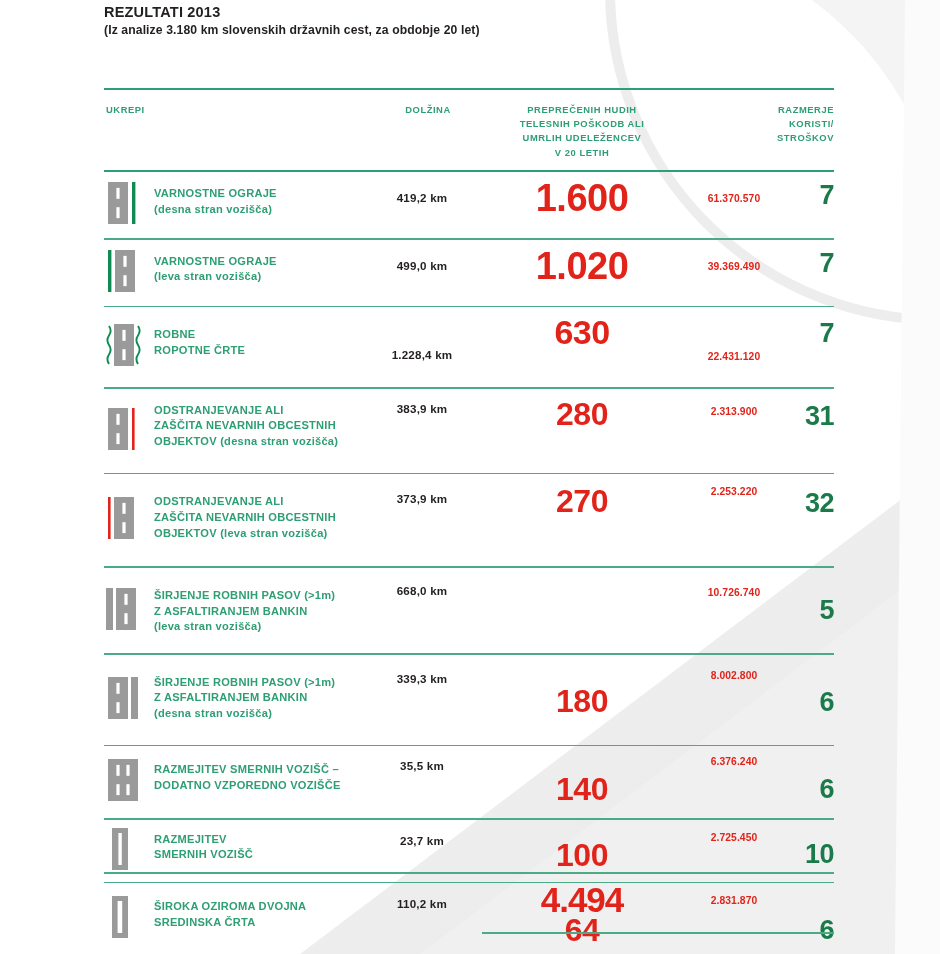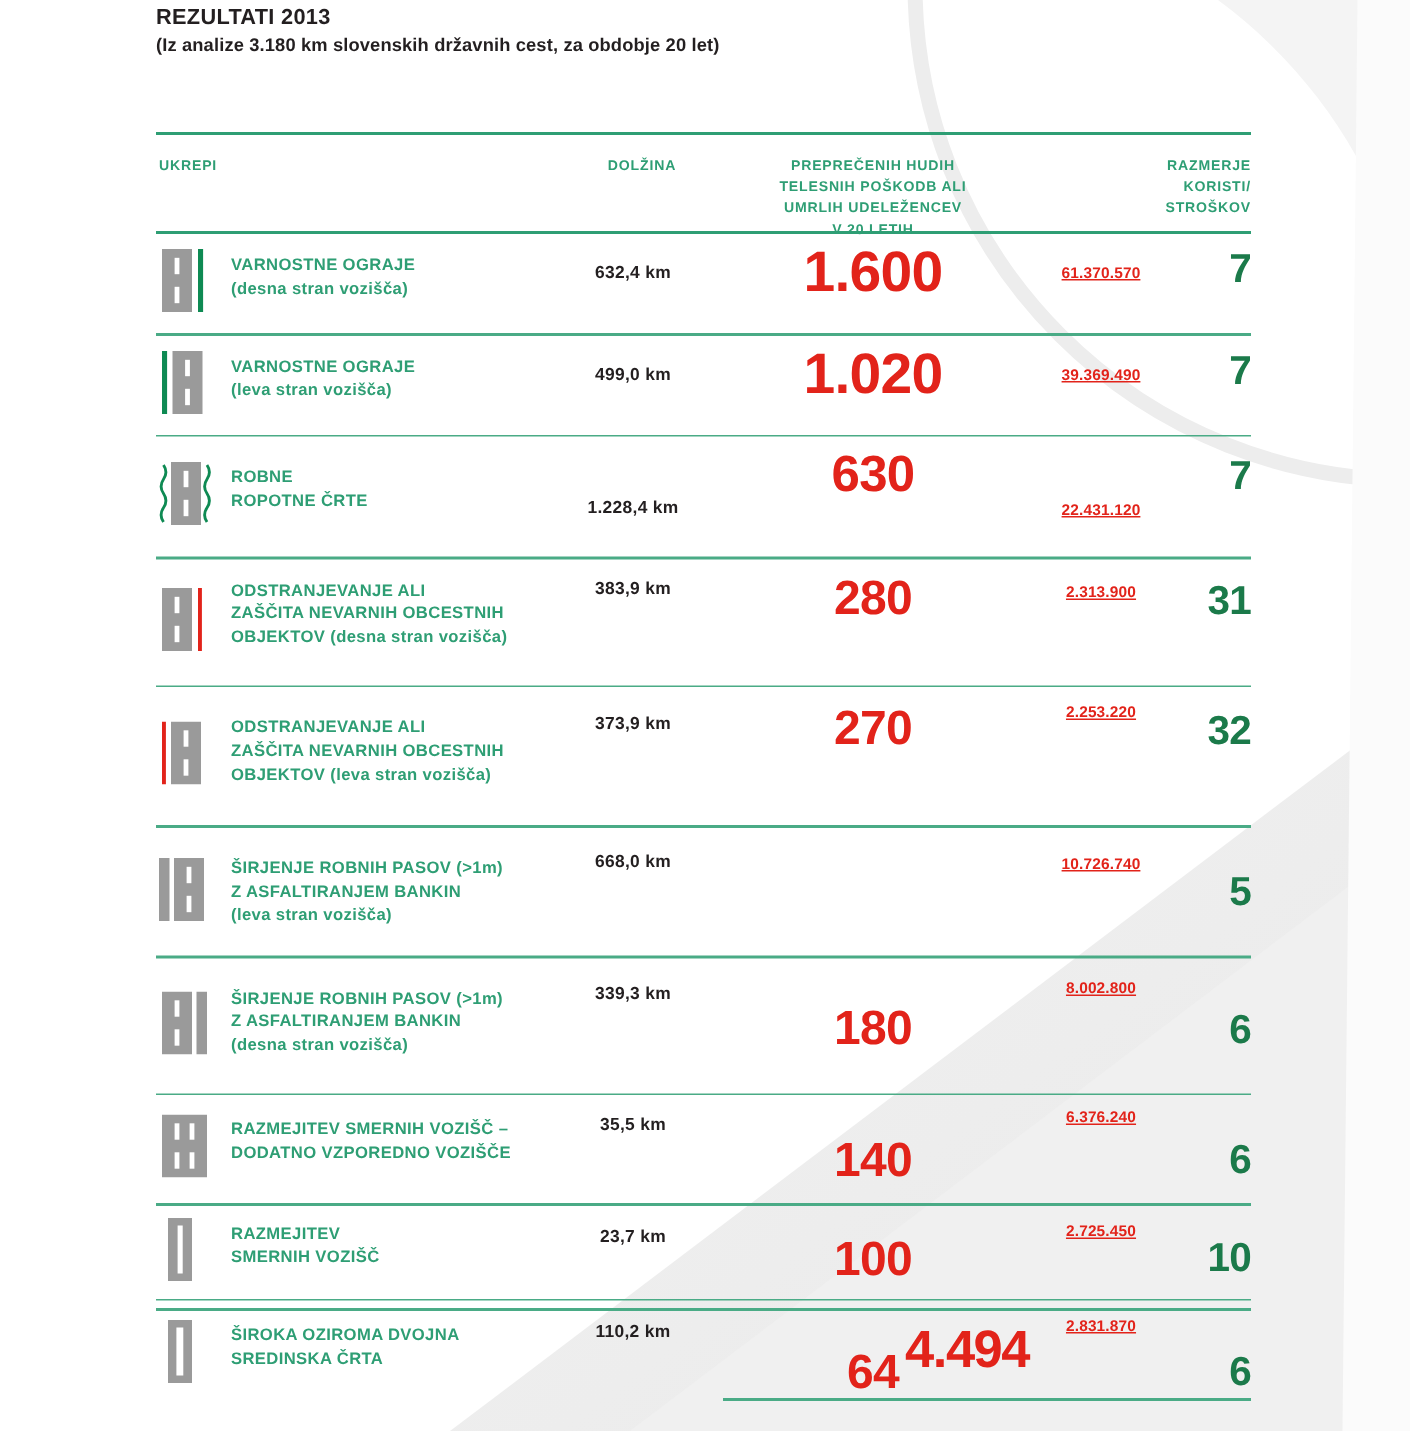--- a/index.html
+++ b/index.html
@@ -29,21 +29,21 @@
     margin:0;line-height:15px;
   }
 
   
   #table{position:absolute;left:104px;top:88px;width:730px;}
 
   .rule{height:2px;background:#2e9e74;width:730px;}
   .rule.thin{height:1.6px;background:#4aab86;}
 
   
-  #thead{position:relative;height:64px;}
+  #thead{position:relative;height:80px;}
   .th{
     position:absolute;
     font-size:9.4px;font-weight:bold;letter-spacing:.55px;
     color:#2e9e74;line-height:14.2px;text-transform:uppercase;
   }
   #th-ukrepi{left:2px;top:13px;text-align:left;}
   #th-dolzina{left:276px;top:13px;width:96px;text-align:center;}
   #th-prepr{left:378px;top:13px;width:200px;text-align:center;}
   #th-stroski{left:580px;top:13px;width:96px;text-align:center;}
   #th-razmerje{left:672px;top:13px;width:58px;text-align:right;}
@@ -63,32 +63,32 @@
   .c-len{
     left:262px;width:112px;text-align:center;
     font-size:11.6px;font-weight:bold;color:#231f20;letter-spacing:.2px;
   }
   .c-prev{
     left:374px;width:208px;text-align:center;
     font-weight:bold;color:#e2231a;letter-spacing:-.5px;
   }
   .c-cost{
     left:578px;width:104px;text-align:center;
-    font-size:10.3px;font-weight:bold;color:#e2231a;letter-spacing:.1px;text-decoration:underline;
+    font-size:10.3px;font-weight:bold;color:#e2231a;letter-spacing:.1px;
   }
   .c-ratio{
     left:676px;width:54px;text-align:right;
     font-size:27px;font-weight:bold;color:#1b7a4a;letter-spacing:-.5px;
   }
 
   
   #total-block{position:absolute;left:104px;top:872px;width:730px;}
   #total-rule-top{height:1.8px;background:#4aab86;width:730px;}
   #total-value{
-    position:absolute;left:374px;top:8px;width:208px;text-align:right;
+    position:absolute;left:374px;top:8px;width:208px;text-align:center;
     font-size:35px;font-weight:bold;color:#e2231a;letter-spacing:-1px;
   }
   #total-rule-bottom{
     position:absolute;left:378px;top:60px;width:352px;height:1.8px;background:#4aab86;
   }
 </style>
 </head>
 <body>
 
 <svg id="bg-deco" width="940" height="954" viewBox="0 0 940 954">
@@ -146,21 +146,21 @@
           <div class="cell c-icon" style="top: 10px;"><svg width="40" height="42" viewBox="0 0 40 42">
               <rect x="4" y="0" width="20" height="42" fill="#9a9a9a"></rect>
               <rect x="12.4" y="5.880000000000001" width="3.2" height="10.92" fill="#fff"></rect>
               <rect x="12.4" y="25.2" width="3.2" height="10.92" fill="#fff"></rect>
               <rect x="28" y="0" width="3.4" height="42" fill="#0e8a53"></rect>
             </svg></div>
           <div class="cell c-label" style="top: 14px;">
             <div>VARNOSTNE OGRAJE</div>
             <div class="lc">(desna stran vozišča)</div>
           </div>
-          <div class="cell c-len" style="top: 19px;">632,4 km</div>
+          <div class="cell c-len" style="top: 19px;">419,2 km</div>
           <div class="cell c-prev" style="top: 5px;;font-size:38px">1.600</div>
           <div class="cell c-cost" style="top: 21px;">61.370.570</div>
           <div class="cell c-ratio" style="top: 8px;">7</div>
         </div>
         <div class="rule thin"></div>
         <div class="row" style="height: 66px;">
           <div class="cell c-icon" style="top: 10px;"><svg width="40" height="42" viewBox="0 0 40 42">
               <rect x="4" y="0" width="3.4" height="42" fill="#0e8a53"></rect>
               <rect x="11" y="0" width="20" height="42" fill="#9a9a9a"></rect>
               <rect x="19.4" y="5.880000000000001" width="3.2" height="10.92" fill="#fff"></rect>

